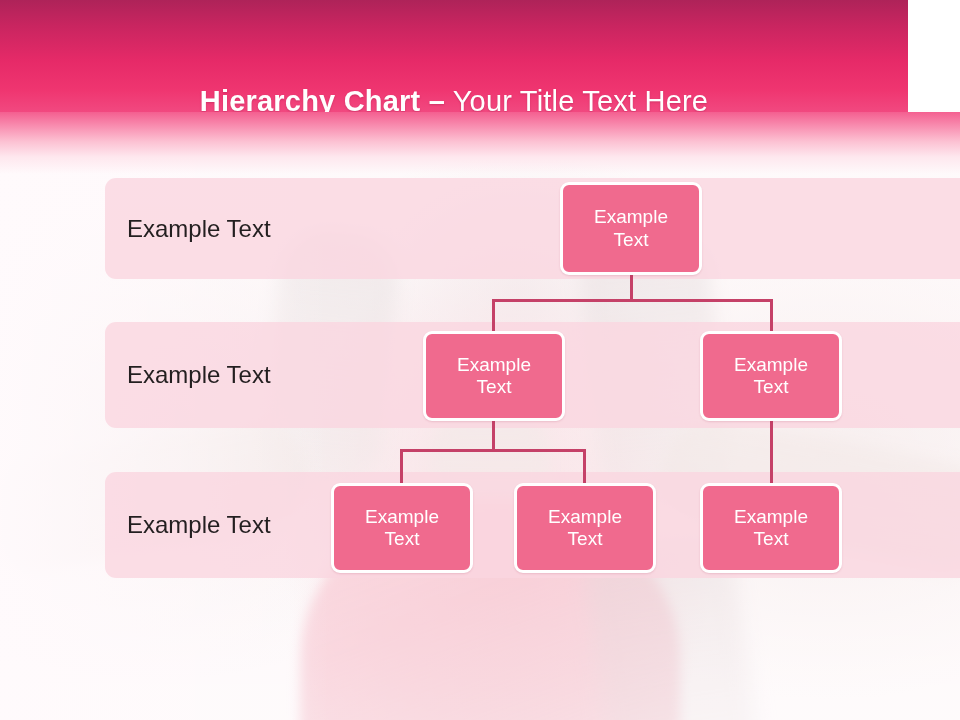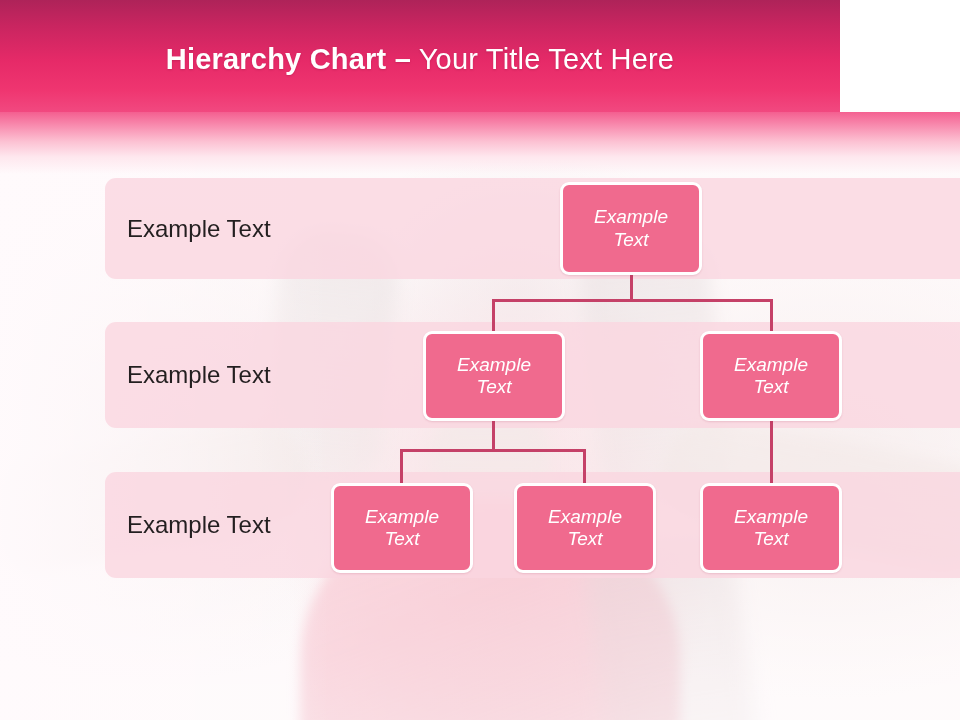--- a/index.html
+++ b/index.html
@@ -33,24 +33,24 @@
   .bg-hairL{left:270px;top:120px;width:120px;height:260px;border-radius:50px;transform:rotate(6deg);
       background:linear-gradient(180deg, rgba(206,188,190,.55), rgba(222,206,206,.25));filter:blur(9px);}
   .bg-hairR{left:590px;top:120px;width:130px;height:280px;border-radius:50px;transform:rotate(-6deg);
       background:linear-gradient(180deg, rgba(206,188,190,.55), rgba(222,206,206,.25));filter:blur(9px);}
   .bg-hairFall{left:600px;top:430px;width:150px;height:290px;border-radius:40px;transform:rotate(-8deg);
       background:linear-gradient(180deg, rgba(200,176,180,.42), rgba(222,200,202,.18));filter:blur(10px);}
   .bg-wash{inset:0;background:linear-gradient(180deg, rgba(255,255,255,.80) 0%, rgba(255,255,255,.55) 10%, rgba(255,255,255,.48) 55%, rgba(255,255,255,.56) 100%);}
   .bg-leftfade{left:0;top:0;width:330px;height:610px;background:linear-gradient(90deg, rgba(255,250,252,.95) 0%, rgba(255,250,252,.55) 55%, rgba(255,250,252,0) 100%);}
 
   
-  .header{position:absolute;left:0;top:0;width:840px;height:118px;
+  .header{position:absolute;left:0;top:0;width:908px;height:118px;
      background:linear-gradient(180deg,#b5265c 0%,#cf2560 26%,#e82a67 56%,#f0356f 78%,#f4traverse 100%);
      background:linear-gradient(180deg,#ae2359 0%,#c92560 22%,#e62a68 52%,#ef3570 76%,#f24e84 100%);
-     display:flex;align-items:center;justify-content:center;}
+     display:flex;align-items:flex-end;justify-content:center;}
   .header-fade{position:absolute;left:0;top:112px;width:960px;height:62px;
      background:linear-gradient(180deg,#f45f90 0%,#f88caf 22%,#fcc2d3 48%,#fee7ee 72%,rgba(255,250,252,0) 100%);}
   .title{color:#ffffff;font-size:29px;letter-spacing:.2px;white-space:nowrap;
      text-shadow:0 1px 2px rgba(120,10,50,.25);}
   .title .strong{font-weight:bold;}
   .title .light{font-weight:normal;}
 
   
   .band{position:absolute;left:105px;width:873px;height:100px;border-radius:11px;
      background:rgba(250,214,224,.80);}
@@ -63,21 +63,21 @@
   
   .conn{position:absolute;background:#c54168;}
   .conn.v{width:3px;}
   .conn.h{height:3px;}
 
   
   .node{position:absolute;background:#f06a8e;border:3px solid #ffffff;border-radius:9px;
      box-sizing:border-box;display:flex;align-items:center;justify-content:center;
      color:#ffffff;font-size:19px;line-height:1.18;text-align:center;
      box-shadow:0 1px 2px rgba(170,60,95,.18);}
-  .node span{display:block;font-style:italic;}
+  .node span{display:block;}
 </style>
 </head>
 <body>
 
 <div id="slide">
 
   <div class="bg-photo">
     <div class="layer bg-base"></div>
     <div class="layer bg-hairL"></div>
     <div class="layer bg-hairR"></div>

